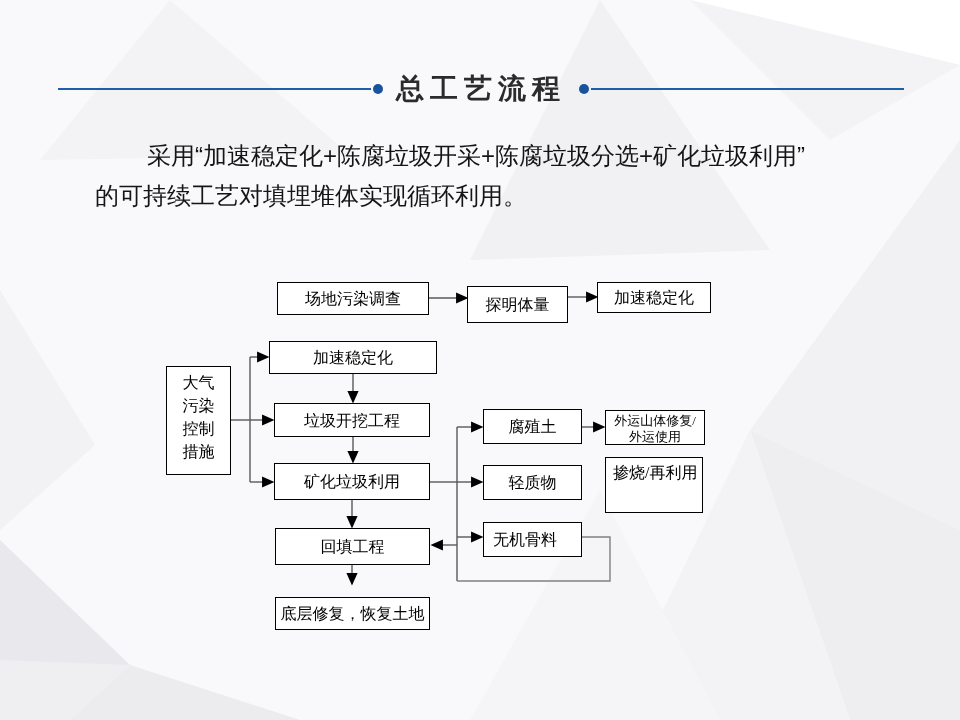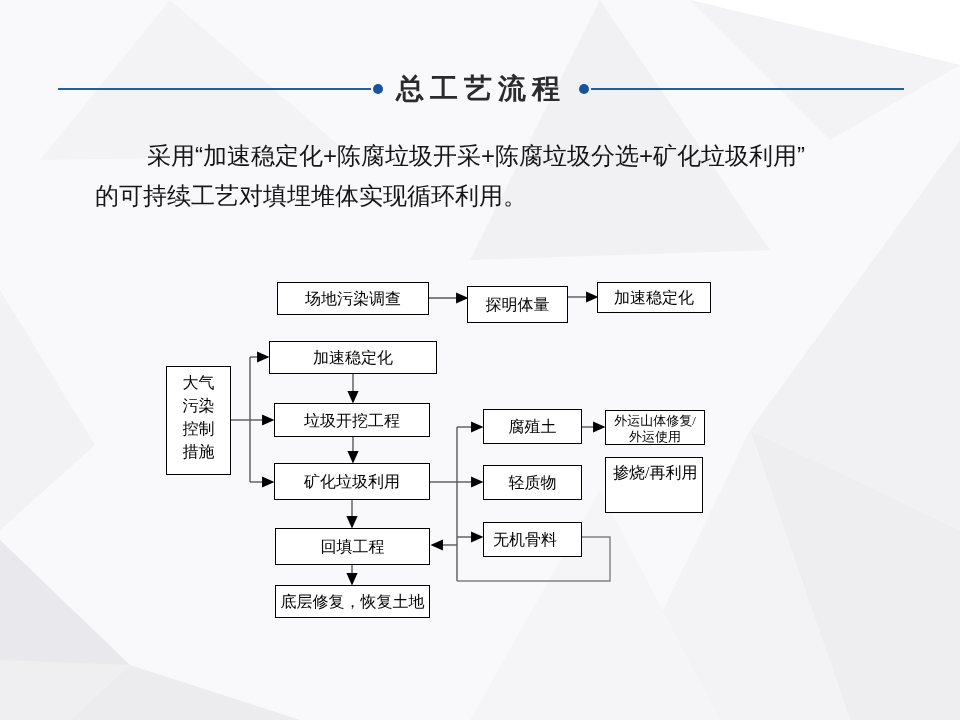--- a/index.html
+++ b/index.html
@@ -103,19 +103,19 @@
 <div class="box" style="left:467px;top:286px;width:101px;height:37px;">探明体量</div>
 <div class="box" style="left:597px;top:282px;width:114px;height:31px;">加速稳定化</div>
 <div class="box v-top air" style="left:166px;top:366px;width:65px;height:109px;">大气
 污染
 控制
 措施</div>
 <div class="box" style="left:269px;top:341px;width:168px;height:33px;">加速稳定化</div>
 <div class="box" style="left:274px;top:403px;width:156px;height:34px;">垃圾开挖工程</div>
 <div class="box" style="left:274px;top:463px;width:156px;height:37px;">矿化垃圾利用</div>
 <div class="box" style="left:275px;top:528px;width:155px;height:37px;">回填工程</div>
-<div class="box" style="left:275px;top:585px;width:155px;height:33px;">底层修复，恢复土地</div>
+<div class="box" style="left:275px;top:597px;width:155px;height:33px;">底层修复，恢复土地</div>
 <div class="box" style="left:483px;top:409px;width:99px;height:35px;">腐殖土</div>
 <div class="box" style="left:483px;top:465px;width:99px;height:35px;">轻质物</div>
 <div class="box h-left pad-l" style="left:483px;top:522px;width:99px;height:35px;">无机骨料</div>
 <div class="box small" style="left:605px;top:410px;width:100px;height:35px;">外运山体修复/
 外运使用</div>
 <div class="box v-top h-left burn" style="left:605px;top:457px;width:98px;height:56px;">掺烧/再利用</div>
 
 </body></html>

